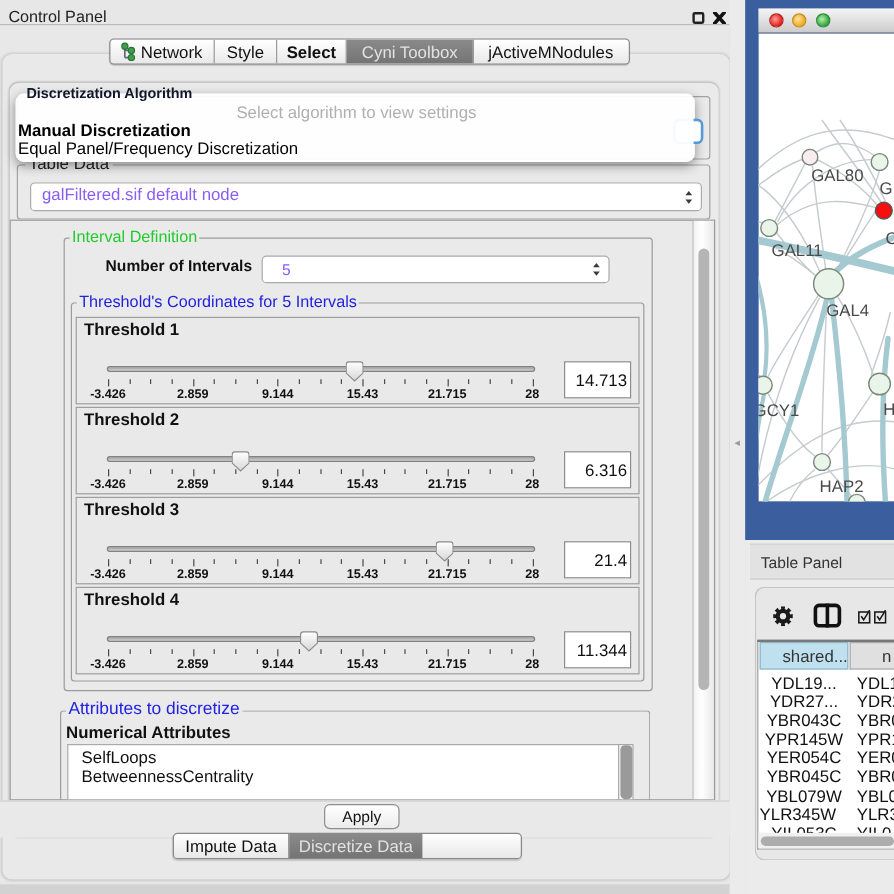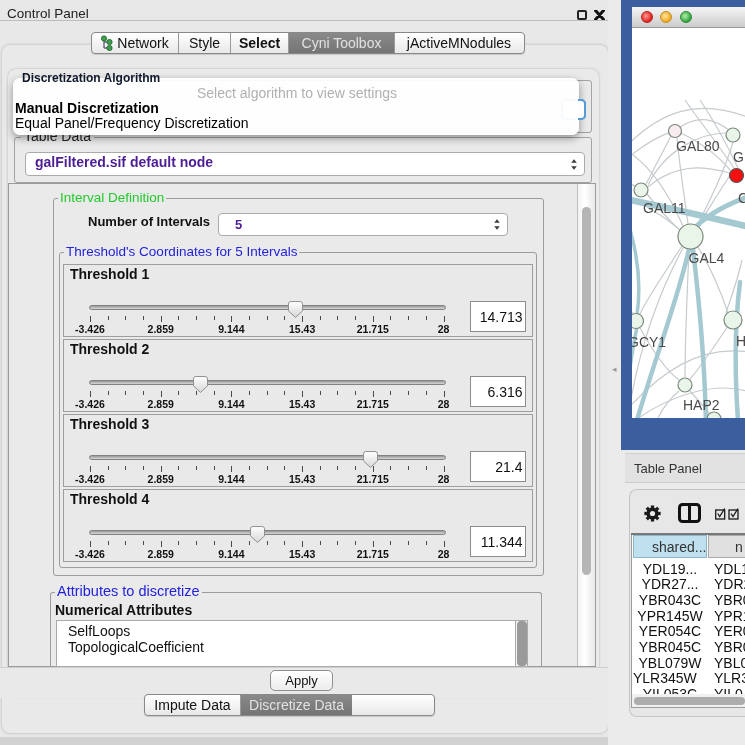--- a/index.html
+++ b/index.html
@@ -2,21 +2,21 @@
 <html><head>
 <meta charset="utf-8">
 <style>
   * { margin:0; padding:0; box-sizing:border-box; }
   html,body { width:745px; height:745px; overflow:hidden; }
   body { font-family:"Liberation Sans", sans-serif; background:#d9d9d9; position:relative; }
   .abs { position:absolute; }
   .groupbox { position:absolute; border:1px solid #a3a3a3; border-radius:3px; }
   .gtitle { position:absolute; font-size:13px; background:transparent; padding:0 2px; }
   .combo { position:absolute; background:#fff; border:1px solid #ababab; border-radius:4px;
-           font-size:13px; color:#4c1d95;font-weight:bold; }
+           font-size:13px; color:#8b5cf6; }
   .combo .arr { position:absolute; right:6px; top:0; bottom:0; display:flex; flex-direction:column;
                 justify-content:center; align-items:center; color:#444; }
   .tpanel { position:absolute; border:1px solid #9e9e9e; background:#e9e9e9; }
   .ttitle { position:absolute; font-weight:bold; font-size:14px; color:#111; }
   .track { position:absolute; height:5px; border-radius:3px; background:linear-gradient(#989898,#d8d8d8);
            border:1px solid #818181; }
   .thumb { position:absolute; width:15px; height:19px; }
   .vbox { position:absolute; width:56px; height:31.5px; background:#fff; border:1px solid #8c8c8c;
           font-size:14px; color:#111; text-align:right; padding:7px 2.5px 0 0; }
   .ticklbl { position:absolute; font-size:10.5px; font-weight:bold; color:#111; transform:translateX(-50%); }
@@ -121,21 +121,21 @@
           <stop offset="1" stop-color="#d6d6d6"></stop>
         </linearGradient>
       </defs>
     </svg></div>
 
 <div class="groupbox" style="left:50px; top:592px; width:492px; height:80px; border-color:#9c9c9c; border-bottom:none;"></div>
 <div class="gtitle" style="left:55px; top:583px; color:#2222dd; font-size:14.5px; background:#eaeaea; padding:0 2px;">Attributes to discretize</div>
 <div class="abs" style="left:55px; top:602px; font-size:14px; font-weight:bold; color:#111;">Numerical Attributes</div>
 <div class="abs" style="left:56px; top:620px; width:459px; height:47px; background:#fff; border:1px solid #aaa; border-right:none; font-size:14px; color:#111; line-height:16px;">
   <div style="padding-left:11px; padding-top:2px;">SelfLoops</div>
-  <div style="padding-left:11px;">TopologicalCoefficient</div>
+  <div style="padding-left:11px;">BetweennessCentrality</div>
 </div>
 <div class="abs" style="left:515px; top:620px; width:13px; height:47px; background:#f4f4f4; border:1px solid #aaa;"></div>
 <div class="abs" style="left:516.5px; top:621px; width:10px; height:45px; background:#9a9a9a; border-radius:4px;"></div>
 
 <div class="abs" style="left:0px; top:667px; width:608px; height:31px; background:#e9e9e9; border-top:1px solid #cfcfcf;"></div>
 <div class="abs" style="left:270px; top:670px; width:63px; height:21px; background:linear-gradient(#ffffff,#ececec); border:1px solid #8f8f8f; border-radius:5px; font-size:13px; color:#111; text-align:center; padding-top:2px;">Apply</div>
 
 <div class="tabstrip" style="left:144px; top:694px; width:291px; height:22px;">
   <div class="tab" style="width:96px;">Impute Data</div>
   <div class="tab sel" style="width:111px;">Discretize Data</div>

